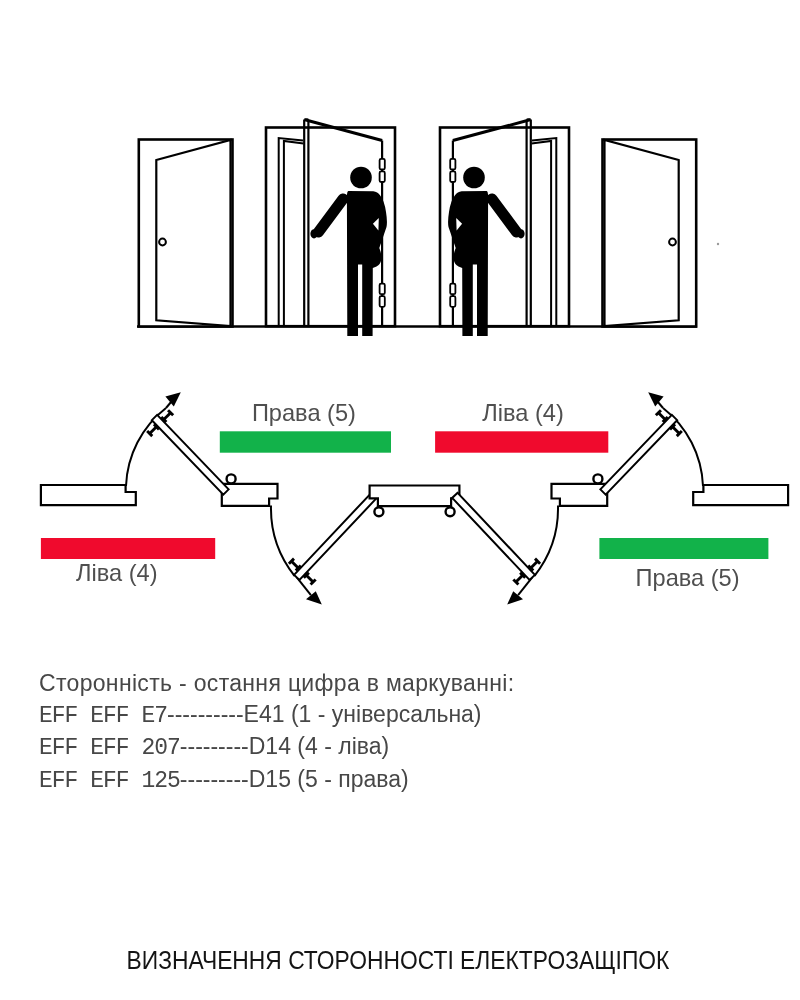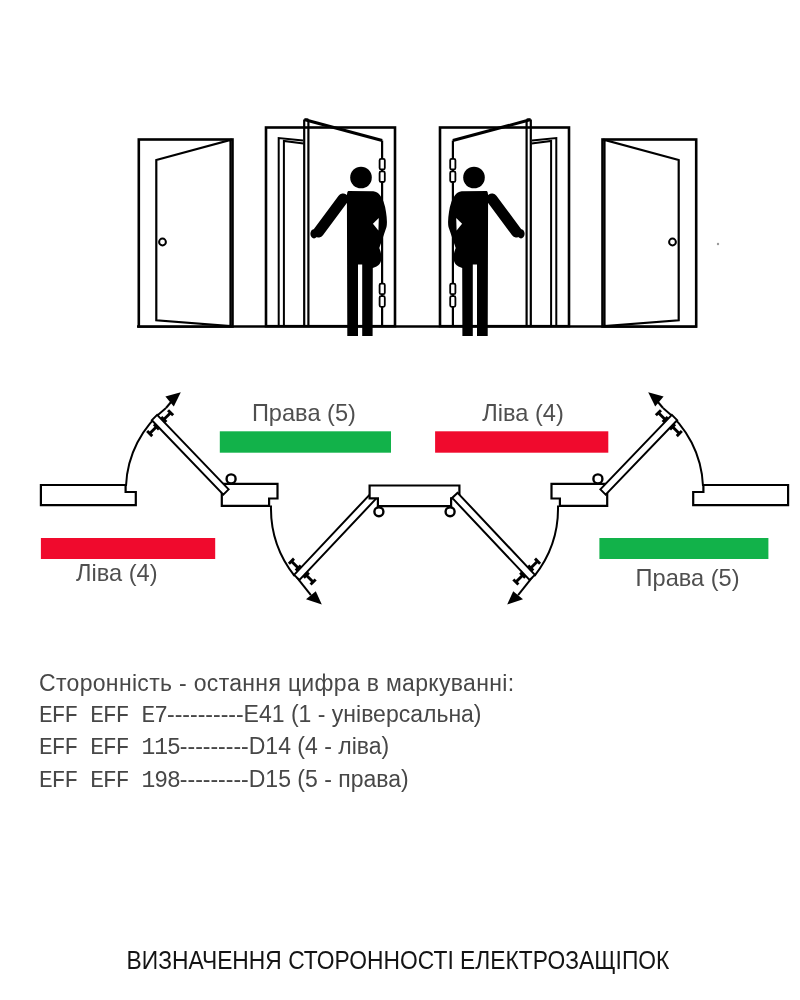--- a/index.html
+++ b/index.html
@@ -119,15 +119,15 @@
   <g fill="#4f4f4f" font-family="Liberation Sans, sans-serif" font-size="23.6px" text-anchor="middle">
     <text x="303.9" y="420.6">Права (5)</text>
     <text x="523" y="421.3">Ліва (4)</text>
     <text x="116.8" y="581.4">Ліва (4)</text>
     <text x="687.6" y="585.6">Права (5)</text>
   </g>
 </svg>
 
 <div class="tb"><span class="s">Сторонність - остання цифра в маркуванні:</span>
 <span class="p">EFF EFF E7</span>----------E41 (1 - універсальна)
-<span class="p">EFF EFF 115</span>---------D14 (4 - ліва)
-<span class="p">EFF EFF 198</span>---------D15 (5 - права)</div>
+<span class="p">EFF EFF 207</span>---------D14 (4 - ліва)
+<span class="p">EFF EFF 125</span>---------D15 (5 - права)</div>
 <div class="title">ВИЗНАЧЕННЯ СТОРОННОСТІ ЕЛЕКТРОЗАЩІПОК</div>
 
 </body></html>

